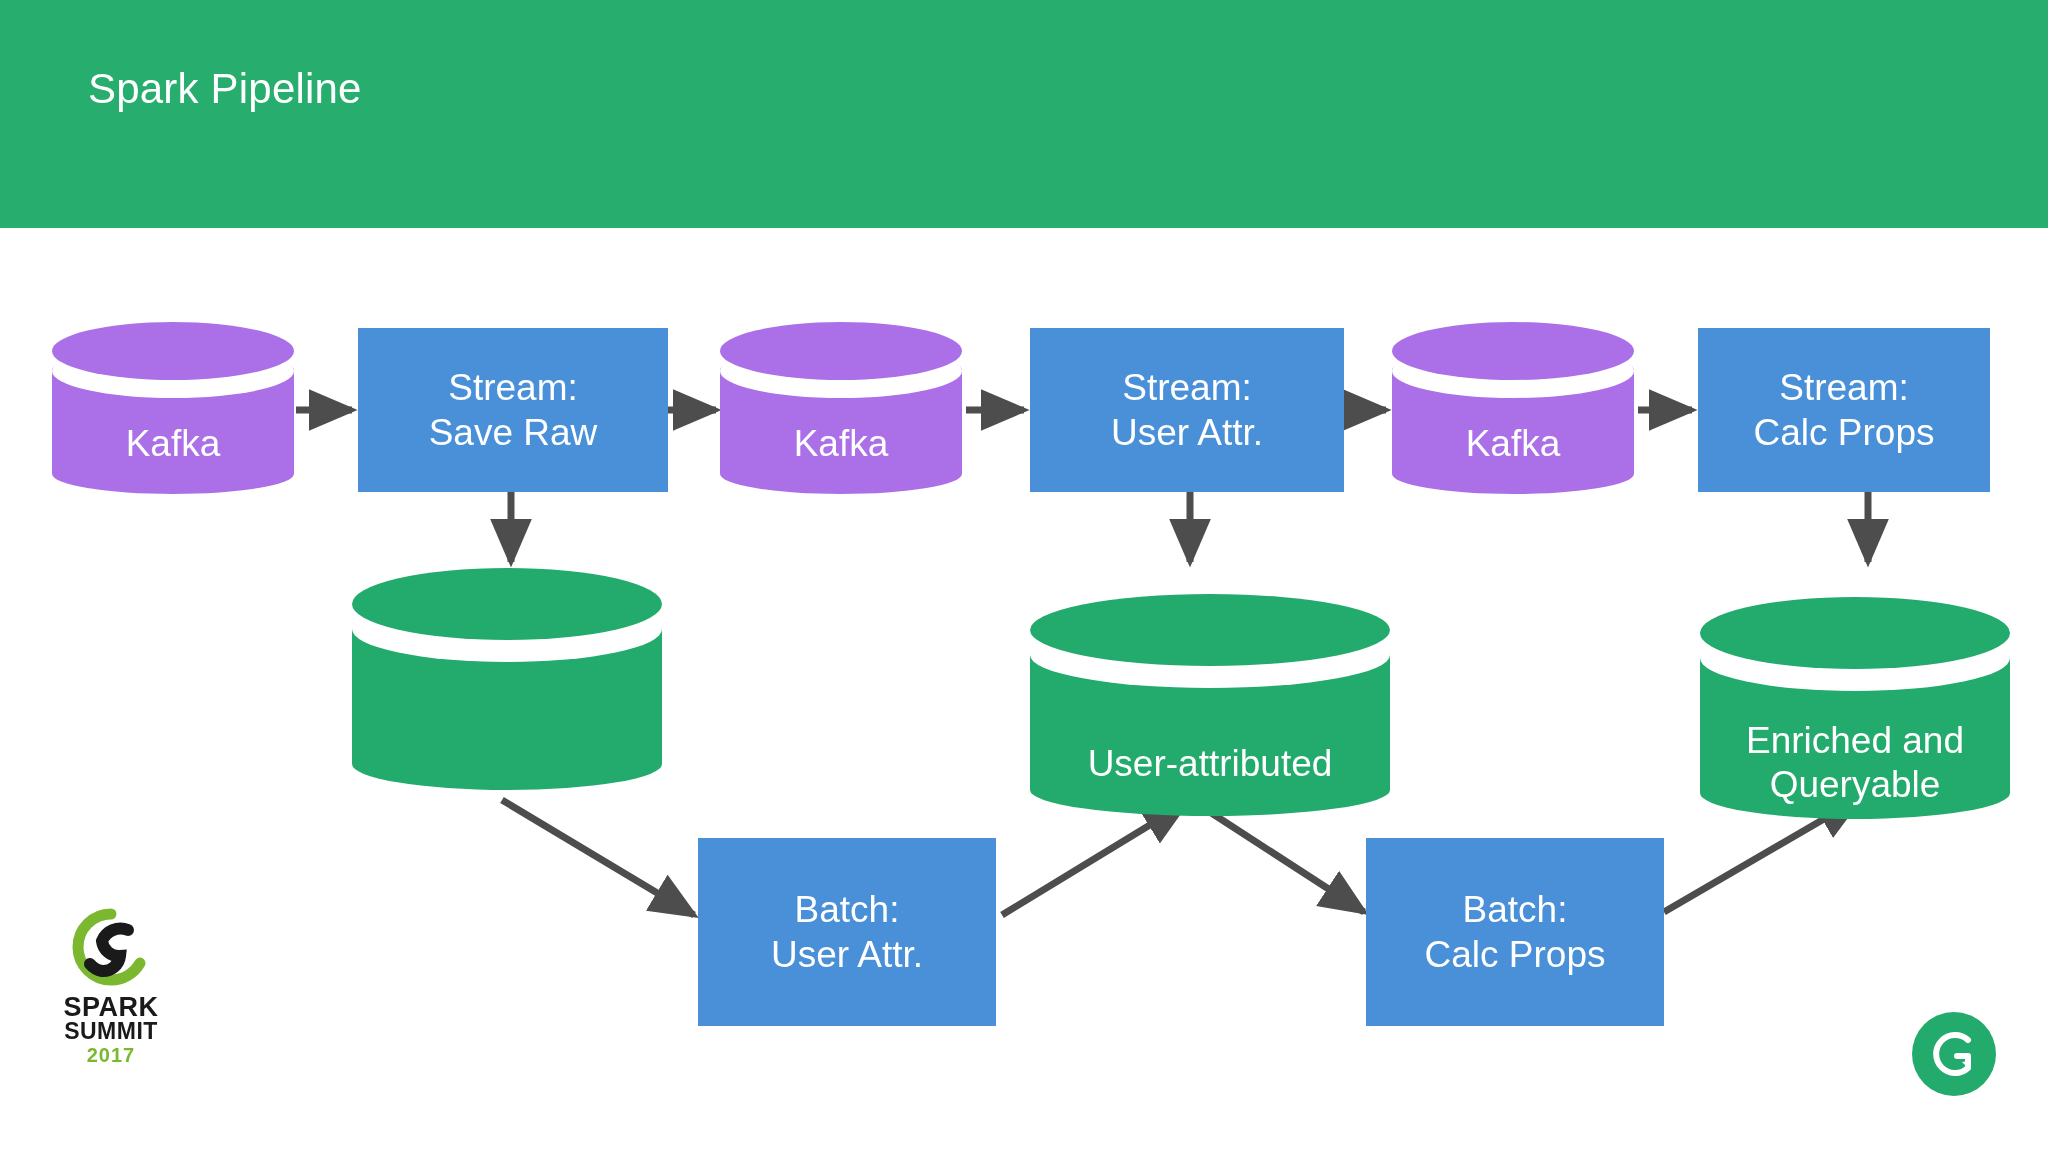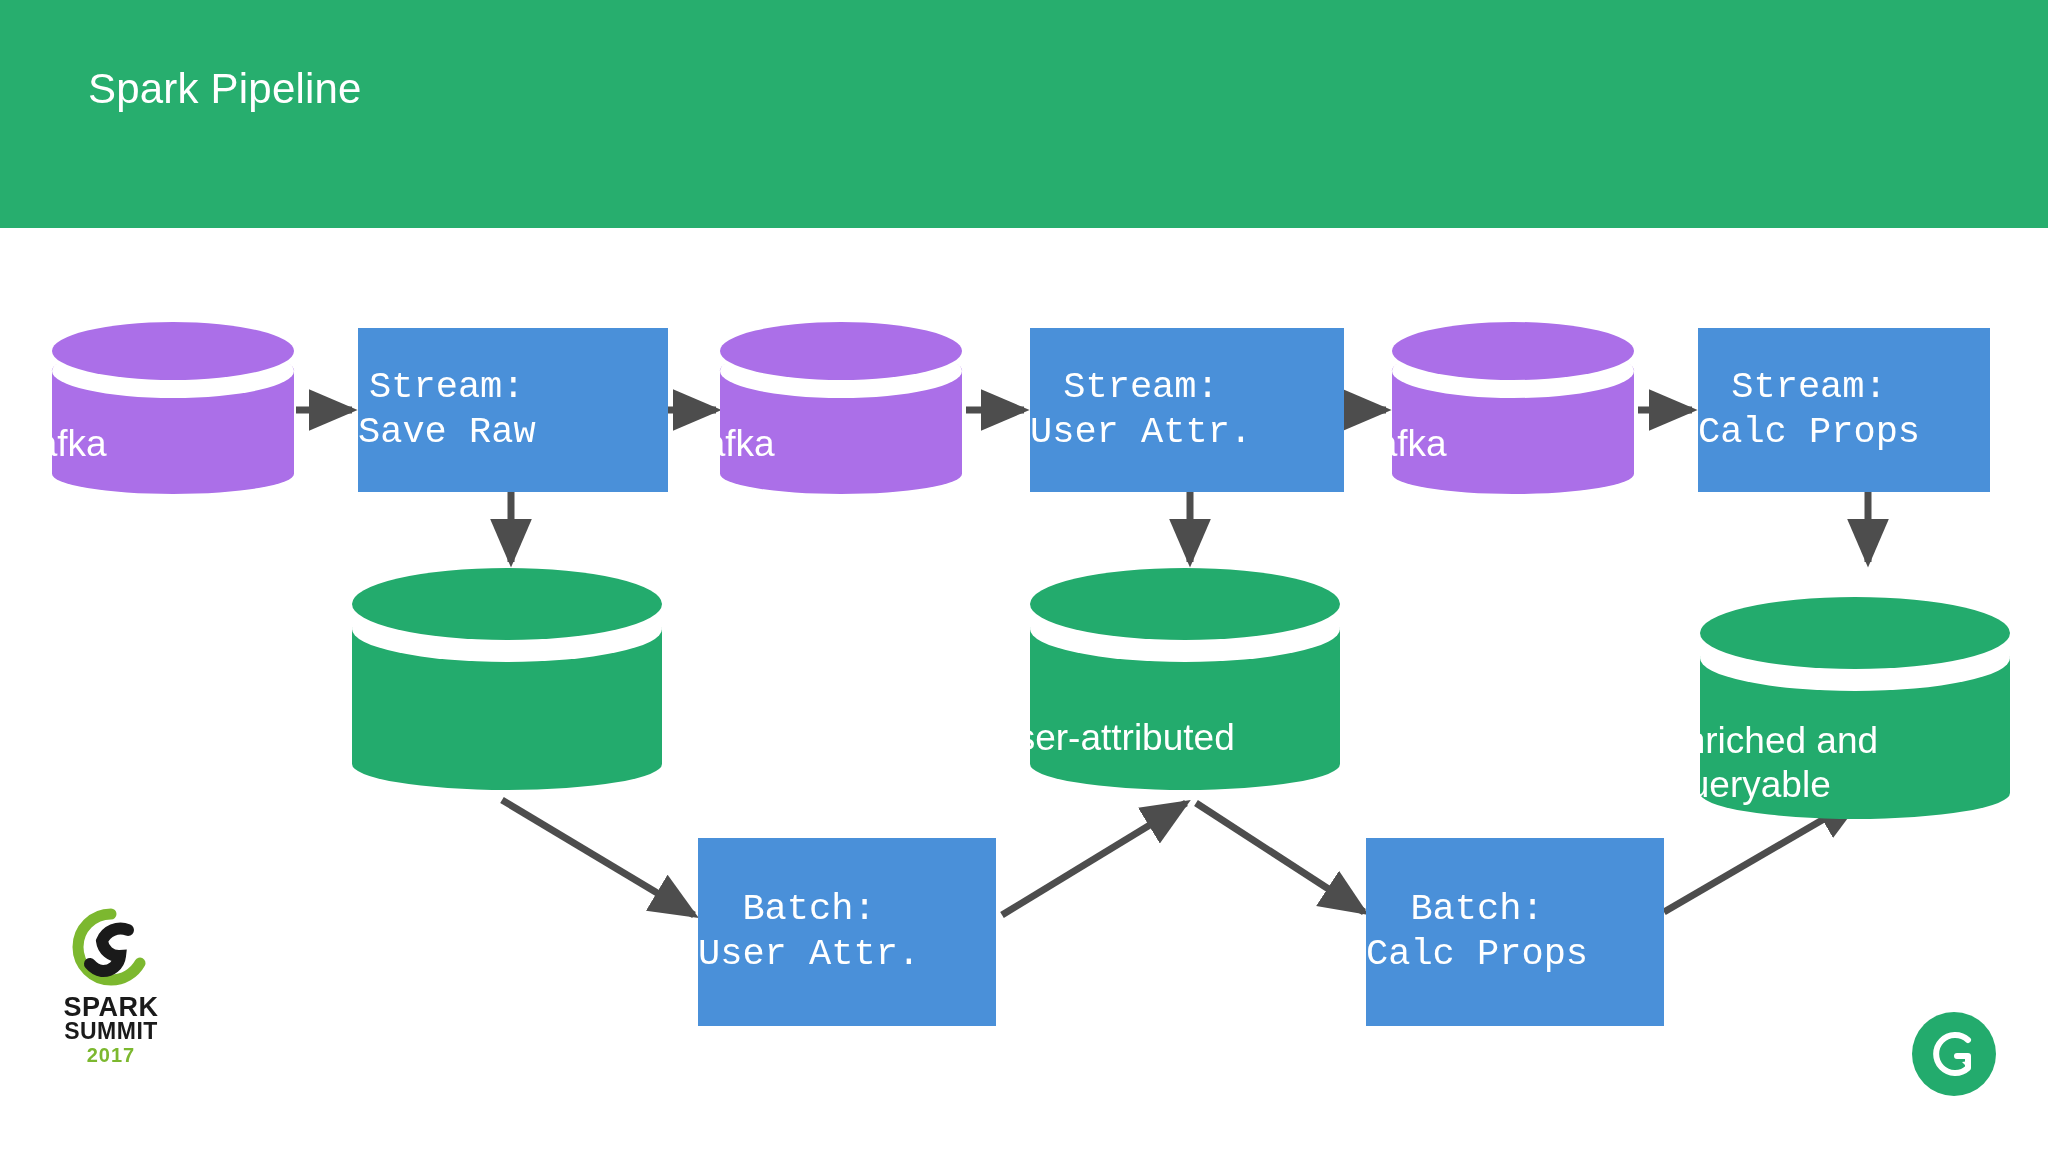--- a/index.html
+++ b/index.html
@@ -48,26 +48,26 @@
   .node {
     position: absolute;
     box-sizing: border-box;
   }
 
   
   .proc-box {
     background: #4a90d9;
     display: flex;
     align-items: center;
+    justify-content: center;
     text-align: center;
     color: #ffffff;
     font-size: 37px;
     line-height: 1.22;
     font-weight: 400;
-    font-family: Liberation Mono, monospace;
   }
   .proc-box .label { white-space: pre-line; }
 
   
   .cyl {
     position: absolute;
   }
   .cyl .cyl-body {
     position: absolute;
     left: 0;
@@ -86,21 +86,21 @@
     position: absolute;
     left: 0;
     width: 100%;
     border-radius: 50%;
     background: #ffffff;
   }
   .cyl .cyl-label {
     position: absolute;
     left: -40px;
     width: calc(100% + 80px);
-    text-align: left;
+    text-align: center;
     color: #ffffff;
     font-size: 37px;
     line-height: 1.2;
     white-space: pre-line;
   }
 
   
   #spark-logo {
     position: absolute;
     left: 42px;
@@ -200,21 +200,21 @@
   <div class="label">Stream:
 Calc Props</div>
 </div>
 
 <div class="cyl node" style="left:352px; top:568px; width:310px; height:222px;">
   <div class="cyl-body" style="top:36px; height:186px; background:#23ab6d;"></div>
   <div class="cyl-rim" style="top:28px; height:66px;"></div>
   <div class="cyl-top" style="top:0px; height:72px; background:#23ab6d;"></div>
 </div>
 
-<div class="cyl node" style="left:1030px; top:568px; width:310px; height:222px;">
+<div class="cyl node" style="left:1030px; top:594px; width:360px; height:222px;">
   <div class="cyl-body" style="top:36px; height:186px; background:#23ab6d;"></div>
   <div class="cyl-rim" style="top:28px; height:66px;"></div>
   <div class="cyl-top" style="top:0px; height:72px; background:#23ab6d;"></div>
   <div class="cyl-label" style="top:148px;">User-attributed</div>
 </div>
 
 <div class="cyl node" style="left:1700px; top:597px; width:310px; height:222px;">
   <div class="cyl-body" style="top:36px; height:186px; background:#23ab6d;"></div>
   <div class="cyl-rim" style="top:28px; height:66px;"></div>
   <div class="cyl-top" style="top:0px; height:72px; background:#23ab6d;"></div>

